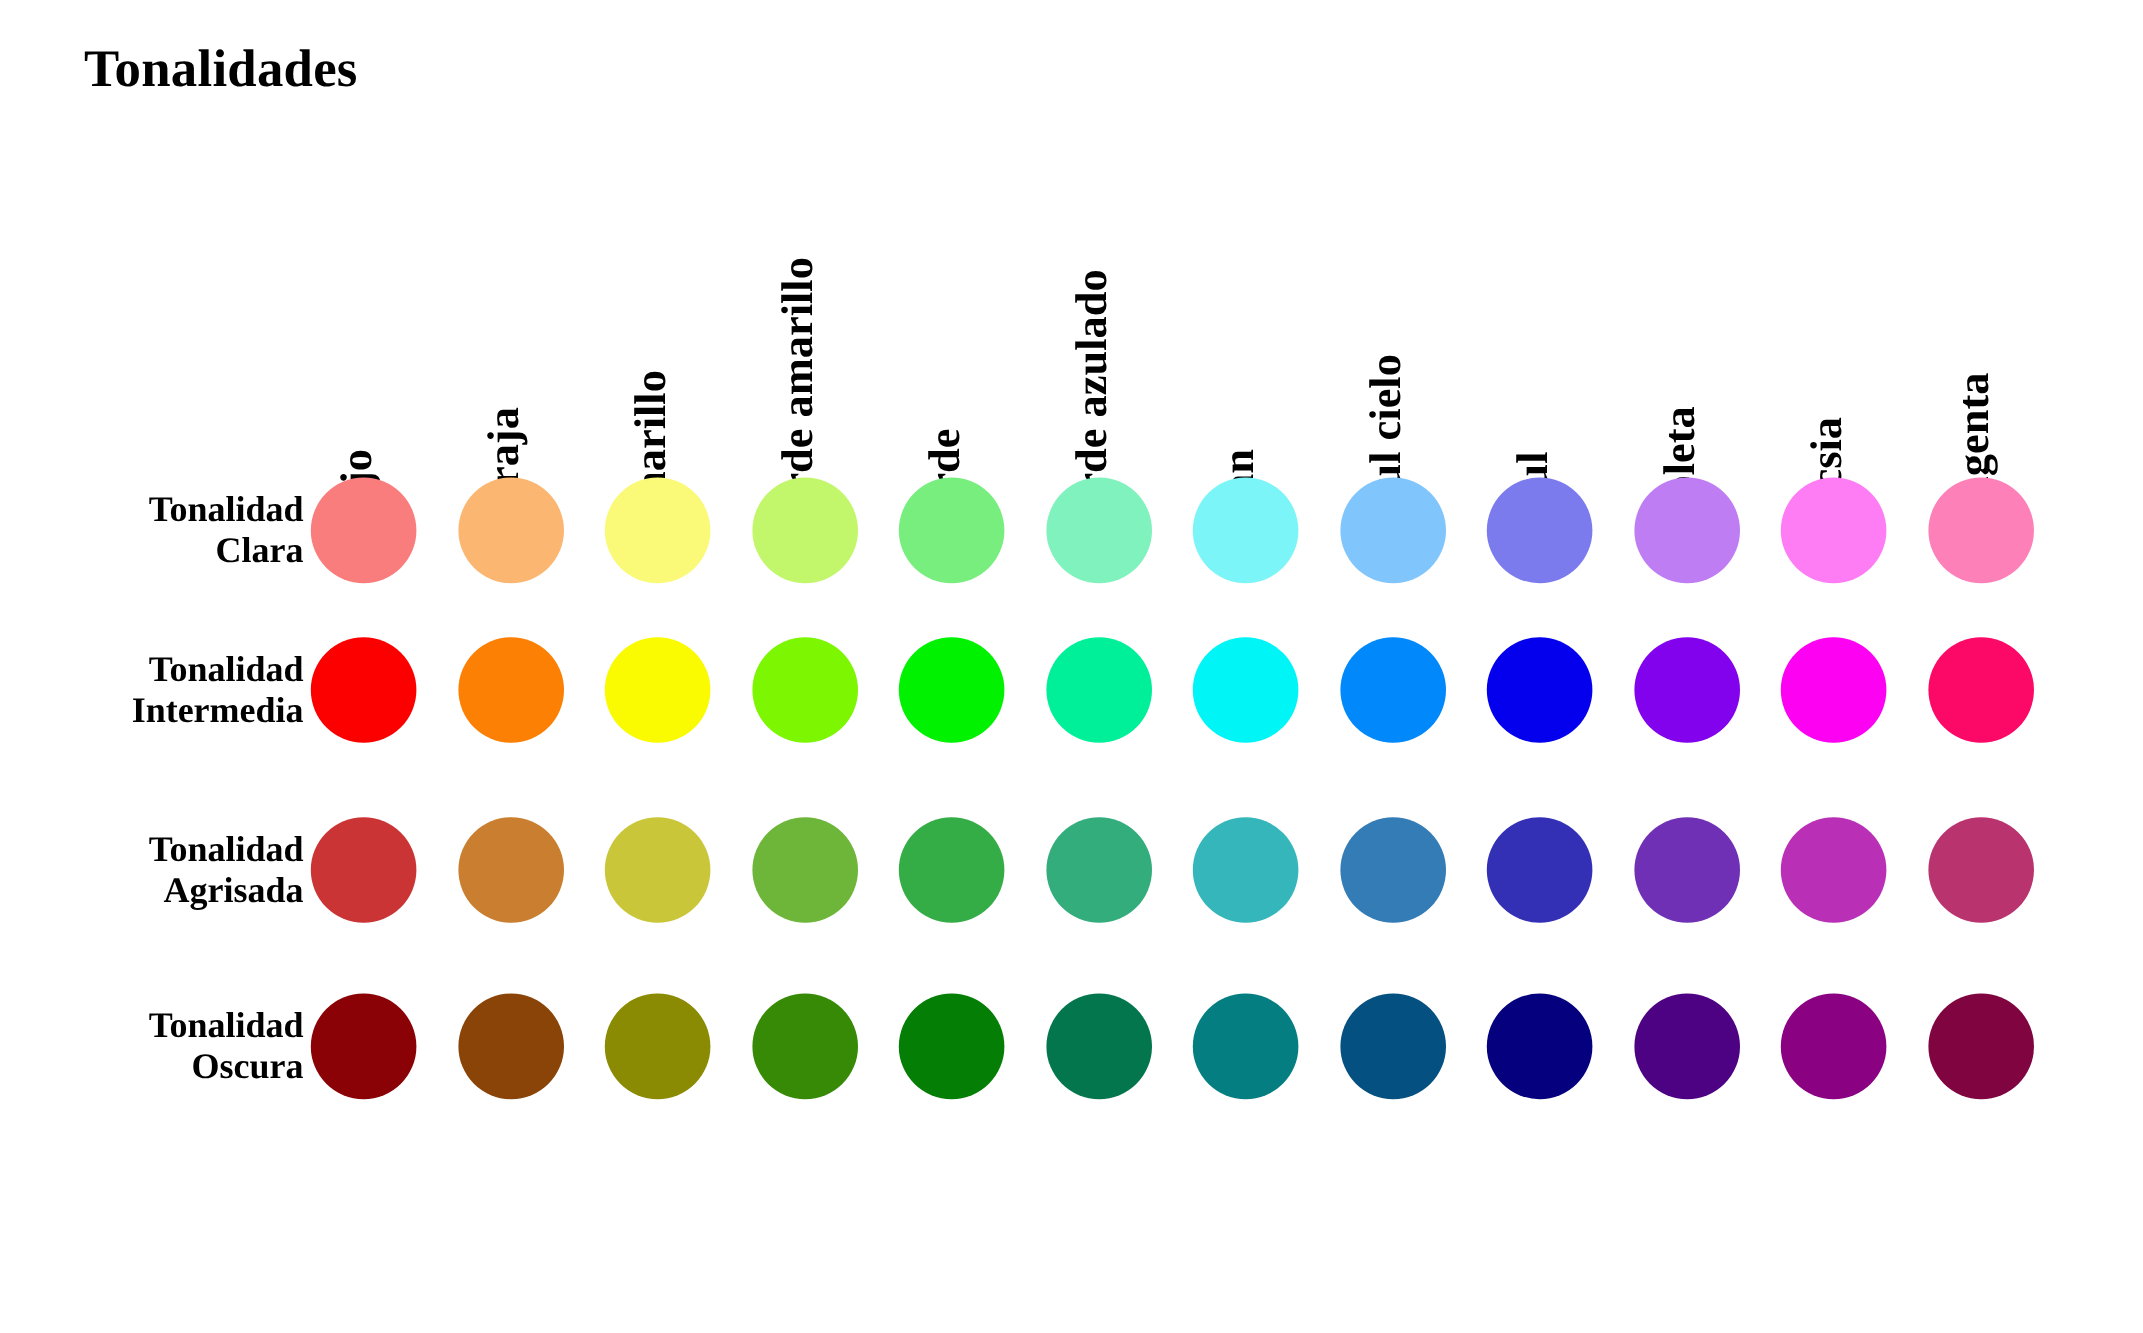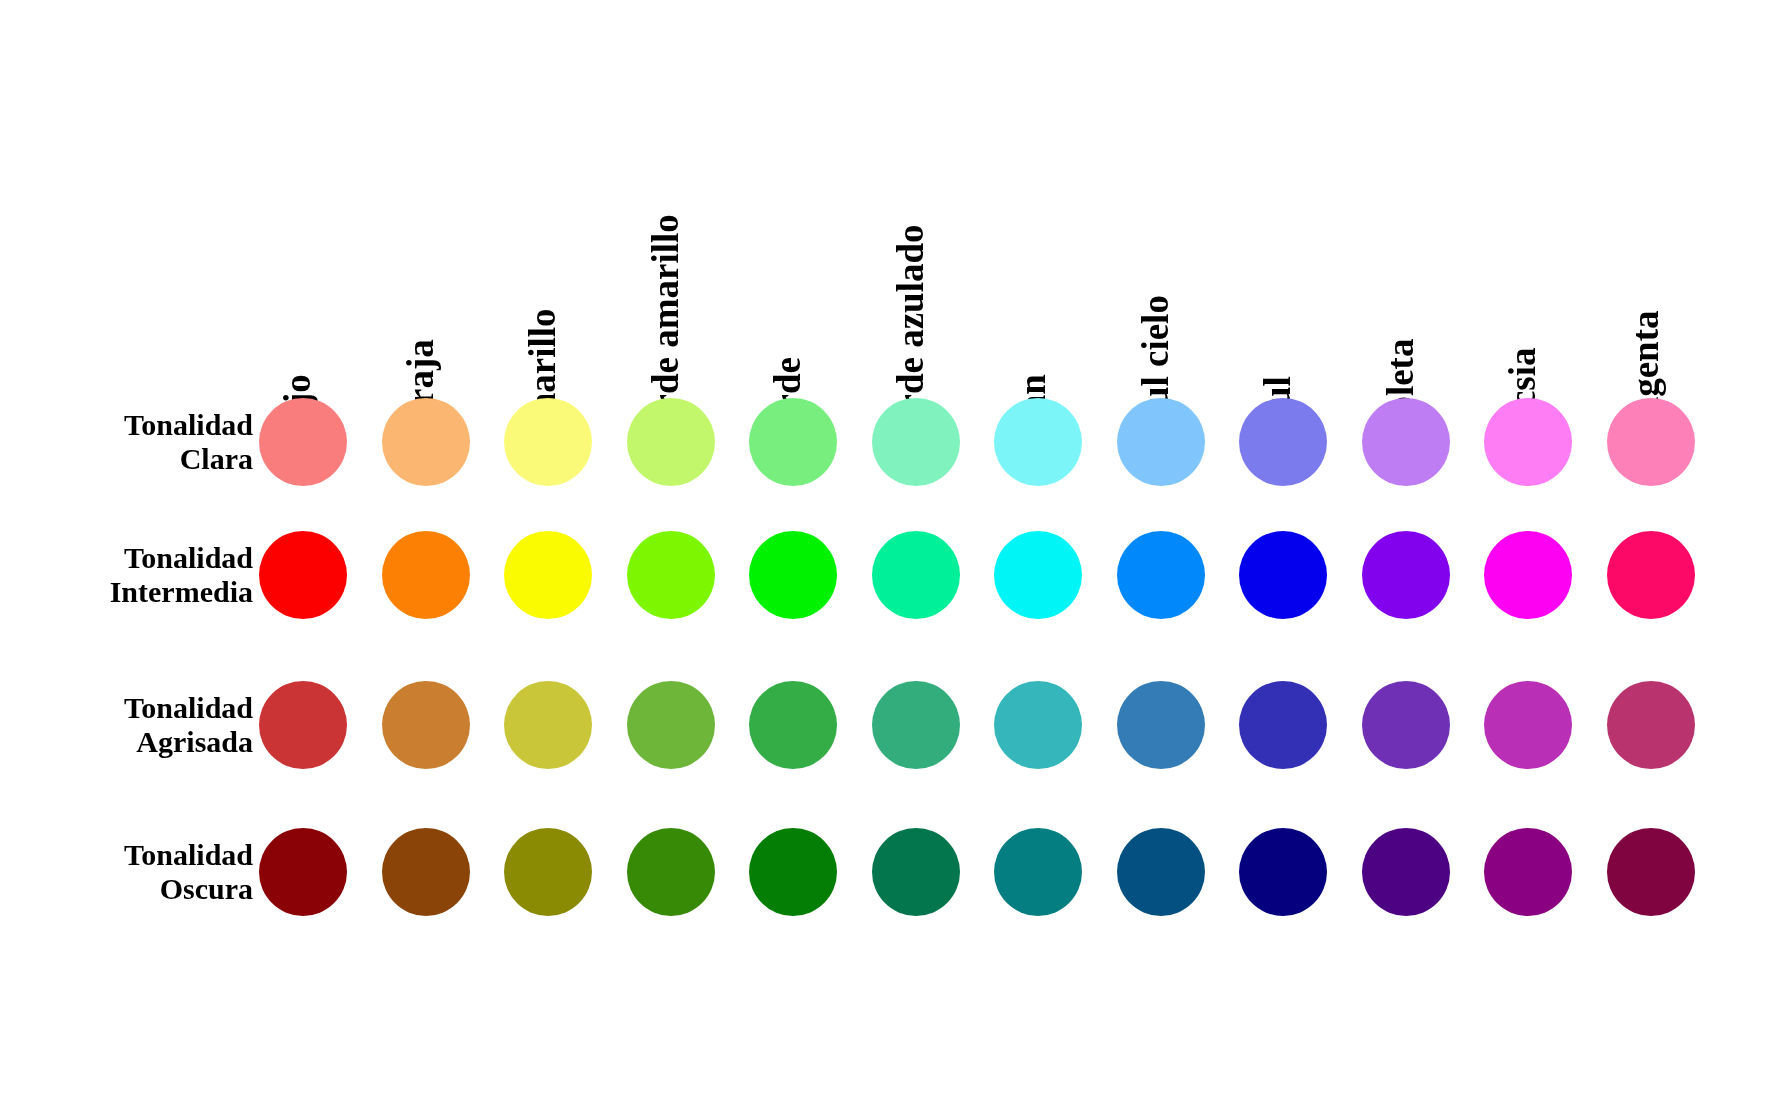--- a/index.html
+++ b/index.html
@@ -88,20 +88,21 @@
     width: 88px;
     height: 88px;
     border-radius: 50%;
   }
 </style>
 </head>
 <body>
 
 <div id="chart-root">
 
+  <div id="chart-title">Tonalidades</div>
 
   <div id="header-band">
       <div class="header-slot" style="left: 303px;">
         <div class="rot" style="margin-left: 13px;">Rojo</div>
       </div>
       <div class="header-slot" style="left: 425.5px;">
         <div class="rot" style="margin-left: 13px;">Naraja</div>
       </div>
       <div class="header-slot" style="left: 548px;">
         <div class="rot" style="margin-left: 13px;">Amarillo</div>

